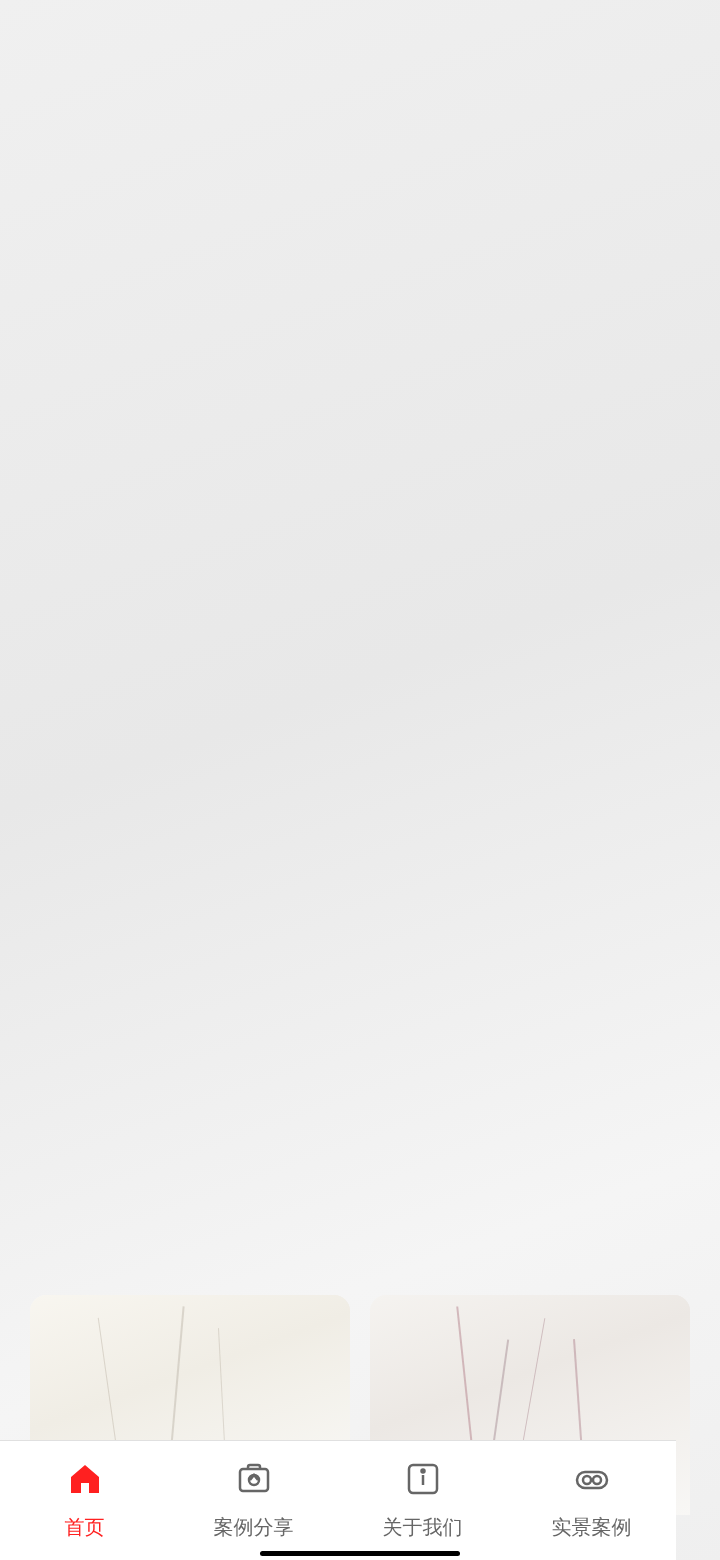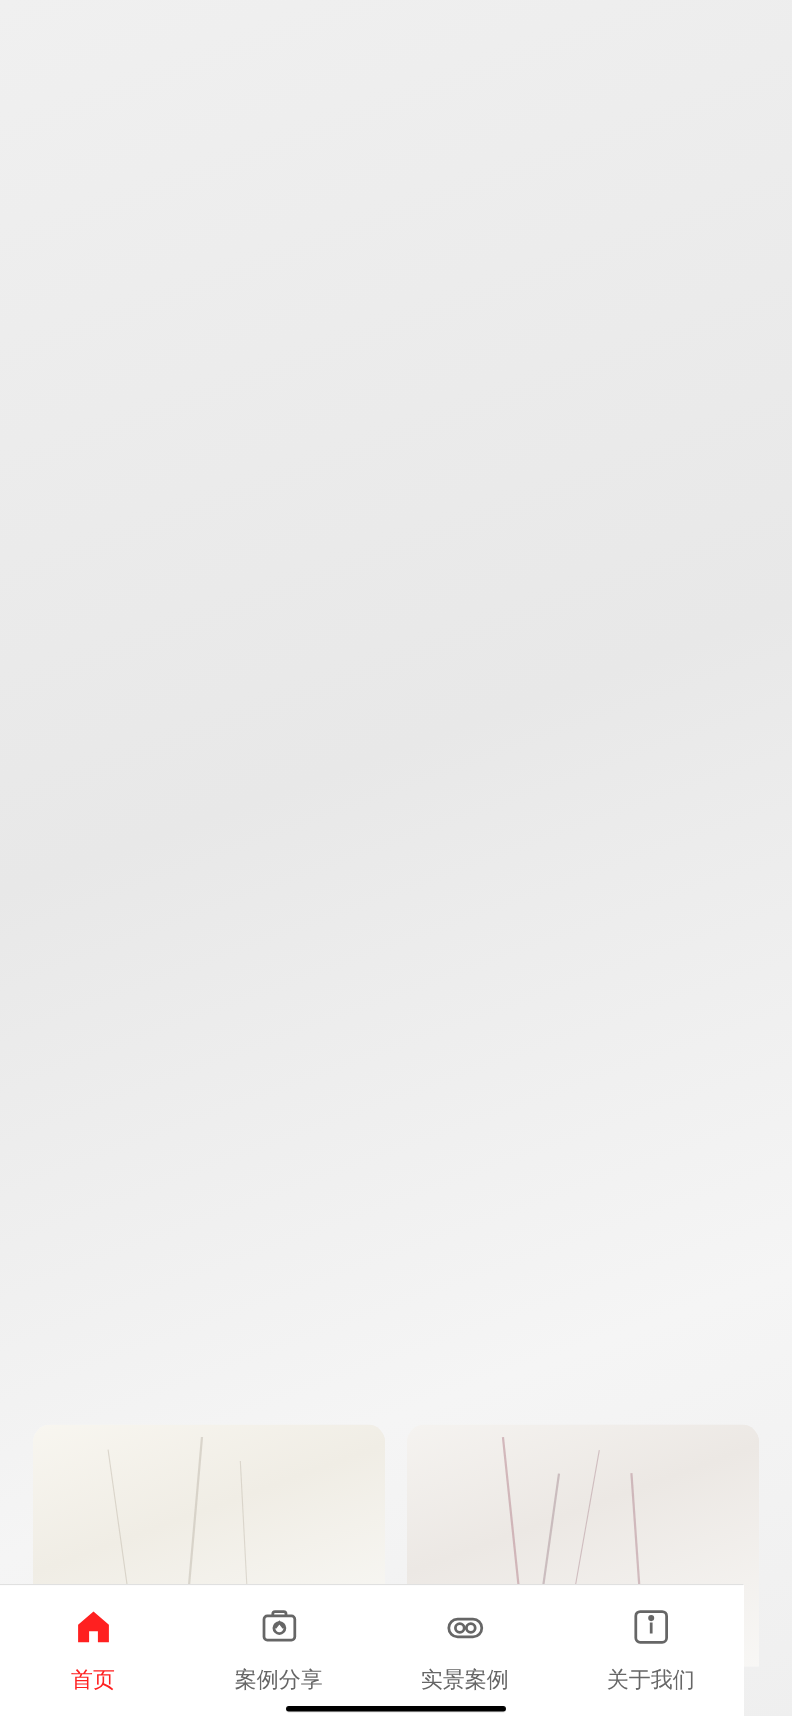--- a/index.html
+++ b/index.html
@@ -600,35 +600,35 @@
         <path d="M12 8V6a2 2 0 0 1 2-2h8a2 2 0 0 1 2 2v2"></path>
         <circle cx="18" cy="19" r="5"></circle>
         <path d="M14 19 L18 14 L22 19" fill="none"></path>
       </svg>
     </span>
     <span class="nav-label">案例分享</span>
   </div>
   <div class="nav-item">
     <span class="nav-icon nav-icon-normal">
       <svg width="36" height="36" viewBox="0 0 36 36" fill="none" stroke="#666" stroke-width="2.5">
+        <rect x="4" y="4" width="28" height="28" rx="4"></rect>
+        <line x1="18" y1="14" x2="18" y2="24"></line>
+        <circle cx="18" cy="10" r="1.5" fill="#666"></circle>
+      </svg>
+    </span>
+    <span class="nav-label">关于我们</span>
+  </div>
+  <div class="nav-item">
+    <span class="nav-icon nav-icon-normal">
+      <svg width="36" height="36" viewBox="0 0 36 36" fill="none" stroke="#666" stroke-width="2.5">
         <rect x="3" y="11" width="30" height="16" rx="8"></rect>
         <circle cx="13" cy="19" r="4"></circle>
         <circle cx="23" cy="19" r="4"></circle>
         <line x1="17" y1="19" x2="19" y2="19"></line>
       </svg>
     </span>
     <span class="nav-label">实景案例</span>
   </div>
-  <div class="nav-item">
-    <span class="nav-icon nav-icon-normal">
-      <svg width="36" height="36" viewBox="0 0 36 36" fill="none" stroke="#666" stroke-width="2.5">
-        <rect x="4" y="4" width="28" height="28" rx="4"></rect>
-        <line x1="18" y1="14" x2="18" y2="24"></line>
-        <circle cx="18" cy="10" r="1.5" fill="#666"></circle>
-      </svg>
-    </span>
-    <span class="nav-label">关于我们</span>
-  </div>
 </div>
 
 <div class="bottom-indicator">
   <div class="bottom-bar"></div>
 </div>
 
 </body></html>

